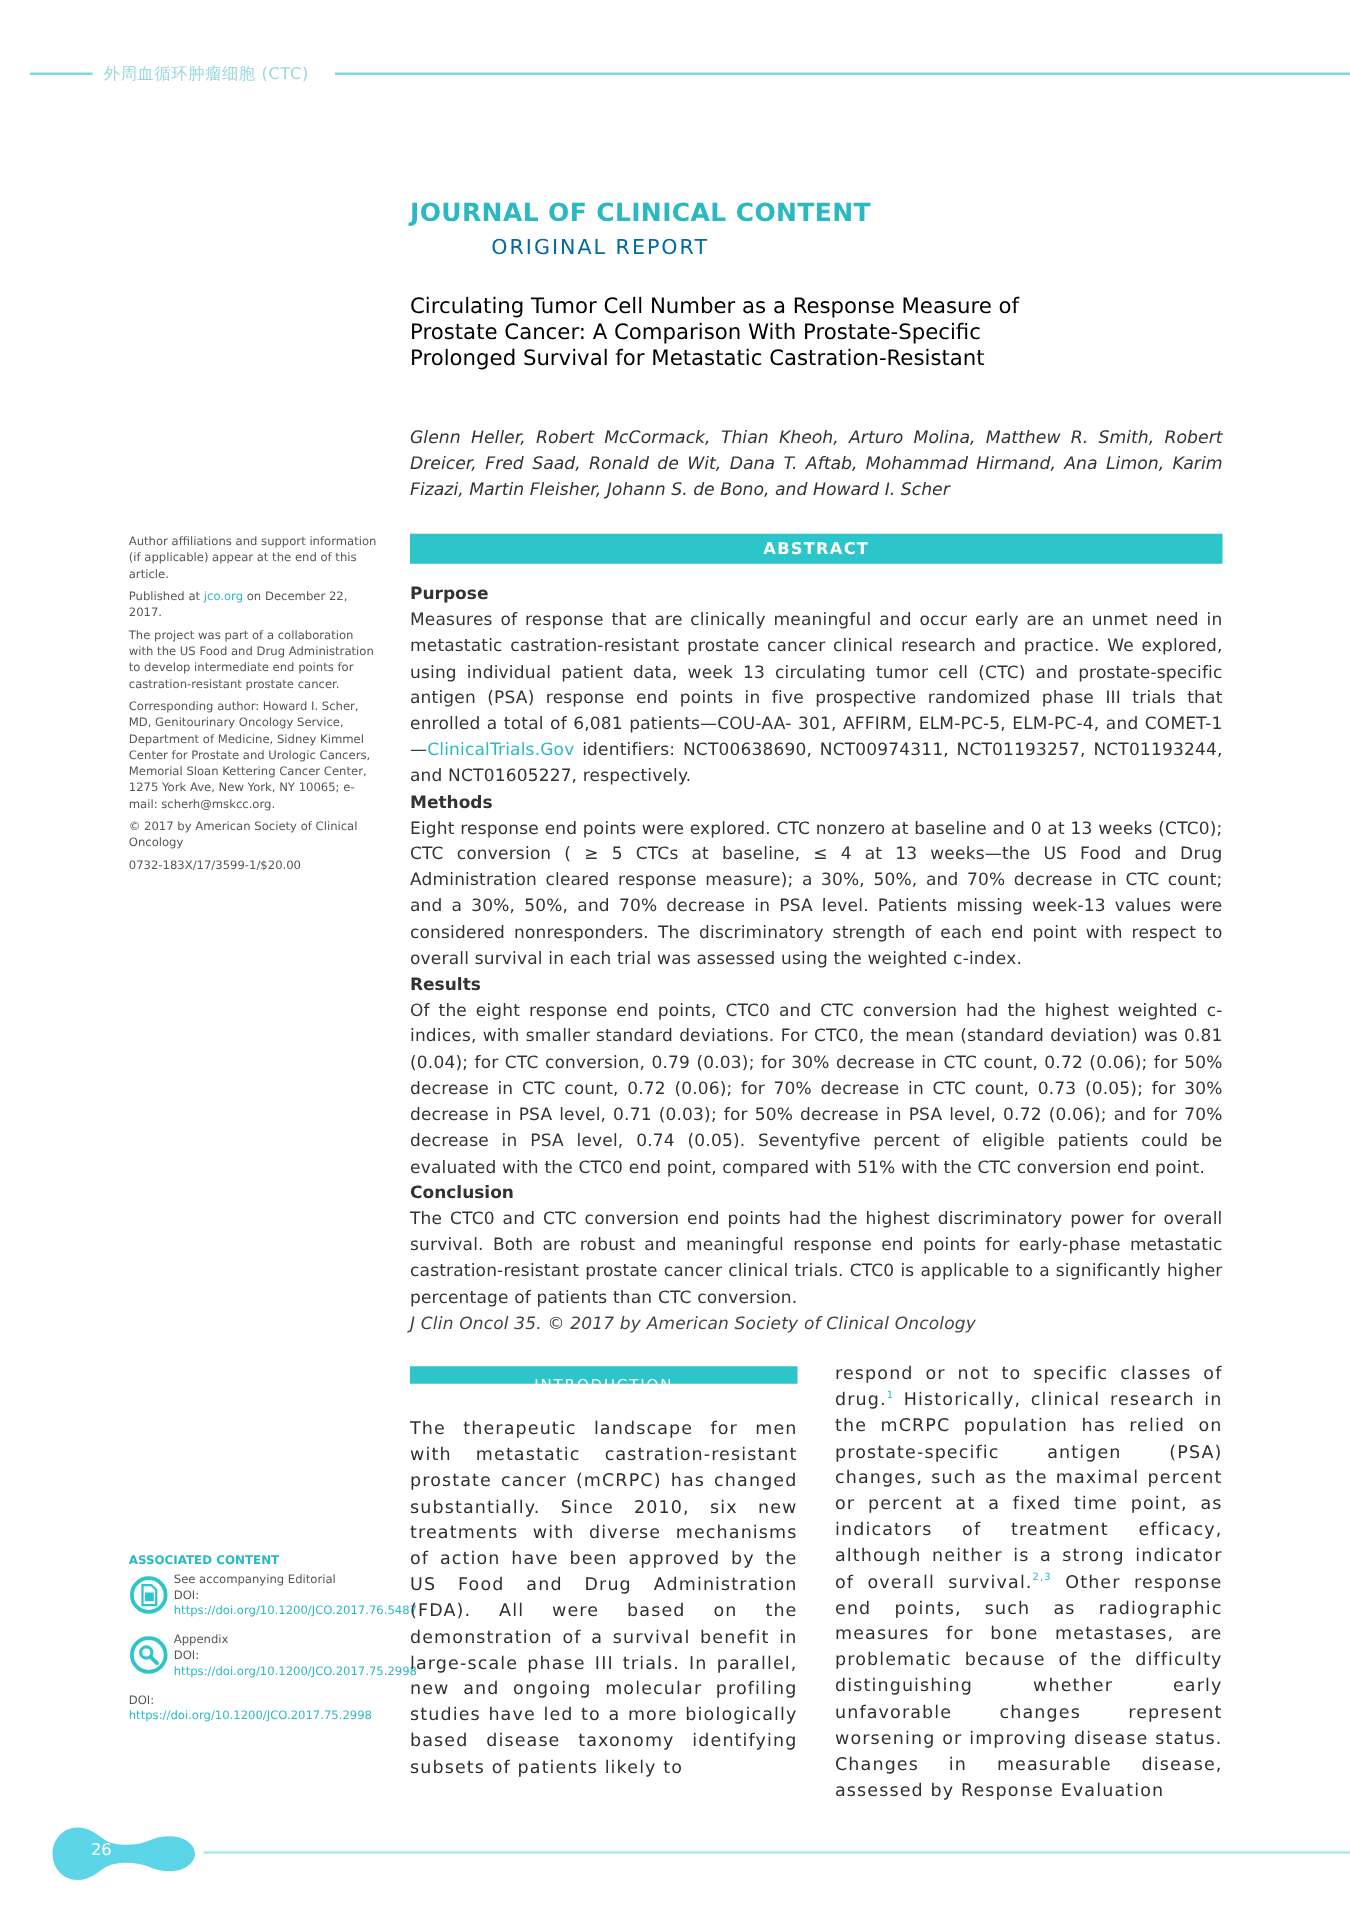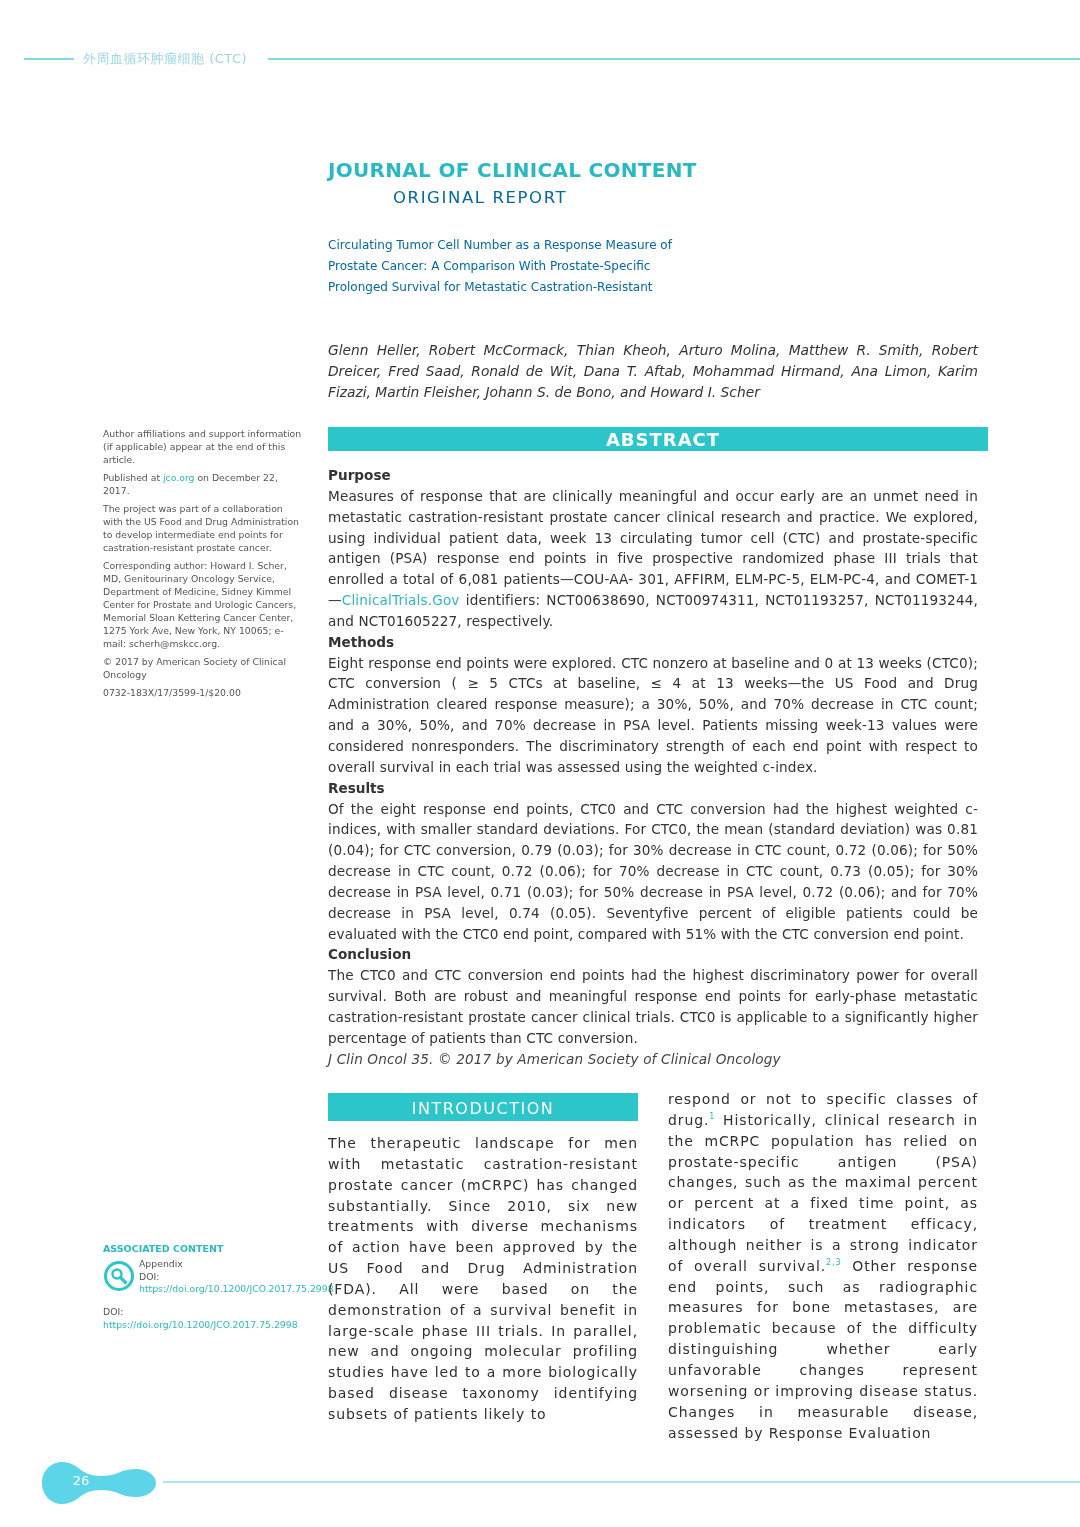--- a/index.html
+++ b/index.html
@@ -10,39 +10,39 @@
   }
   
   .hdr-line-left { position: absolute; left: 24px; top: 58px; width: 50px; height: 2px; background: #7fd9e1; }
   .hdr-title { position: absolute; left: 83px; top: 50px; font-size: 13px; color: #9ad7e0; letter-spacing: 0.5px; white-space: nowrap; }
   .hdr-line-right { position: absolute; left: 268px; top: 58px; right: 0; height: 2px; background: #7fd9e1; }
 
   
   .journal { position: absolute; left: 328px; top: 158px; font-family: "DejaVu Sans", sans-serif; font-weight: bold; font-size: 20px; color: #2ab9c3; letter-spacing: 0.3px; white-space: nowrap; }
   .report-type { position: absolute; left: 393px; top: 188px; font-size: 16.5px; color: #0369a1; letter-spacing: 1.6px; white-space: nowrap; }
 
-  .title { position: absolute; left: 328px; top: 235px; width: 420px; font-size: 12px; line-height: 21px; color: #0369a1; }
+  .title { position: absolute; left: 328px; top: 235px; width: 420px; font-size: 17px; line-height: 21px; color: #000000; }
   .title div { white-space: nowrap; }
   .authors { position: absolute; left: 328px; top: 340px; width: 650px; font-size: 13.8px; line-height: 21px; font-style: italic; color: #333; text-align: justify; }
 
   
   .sidebar { position: absolute; left: 103px; top: 427px; width: 200px; font-size: 9.3px; line-height: 13px; color: #555; }
   .sidebar p { margin: 0 0 5px 0; }
   .sidebar a, .link { color: #2ab9c3; text-decoration: none; text-align: center; }
 
   .assoc { position: absolute; left: 103px; top: 1243px; width: 200px; font-size: 9.3px; line-height: 12.8px; color: #555; }
   .assoc-heading { font-weight: bold; color: #2ab9c3; font-size: 9.5px; margin-bottom: 2px; }
   .assoc-item { display: flex; align-items: flex-start; margin-bottom: 10px; }
   .assoc-icon { width: 32px; height: 32px; flex: 0 0 32px; margin-right: 4px; margin-top: 2px; }
   .assoc-doi { margin-top: 0px; }
 
   
   .bar { position: absolute; background: #2cc5c9; color: #fff; text-align: center; }
-  .abstract-bar { left: 328px; top: 427px; width: 650px; height: 24px; font-weight: bold; font-size: 18px; line-height: 25px; letter-spacing: 1px; padding-left: 10px; }
-  .intro-bar { left: 328px; top: 1093px; width: 310px; height: 28px; font-size: 16px; line-height: 31px; letter-spacing: 1.5px; }
+  .abstract-bar { left: 328px; top: 427px; width: 650px; height: 24px; font-weight: bold; font-size: 13px; line-height: 25px; letter-spacing: 1px; }
+  .intro-bar { left: 328px; top: 1093px; width: 310px; height: 14px; font-size: 12px; line-height: 31px; letter-spacing: 1.5px; }
 
   
   .abstract { position: absolute; left: 328px; top: 465px; width: 650px; font-size: 13.6px; line-height: 20.85px; color: #333; }
   .abstract h4 { margin: 0; font-size: 13.6px; font-weight: bold; color: #333; line-height: 20.85px; }
   .abstract p { margin: 0; text-align: justify; letter-spacing: 0.15px; }
   .abstract .cite { font-style: italic; color: #444; }
 
   
   .col { position: absolute; width: 310px; font-size: 14px; line-height: 20.85px; color: #2f2f2f; text-align: justify; letter-spacing: 0.9px; }
   .col-left { left: 328px; top: 1133px; }
@@ -79,20 +79,31 @@
   <p>Corresponding author: Howard I. Scher, MD, Genitourinary Oncology Service, Department of Medicine, Sidney Kimmel Center for Prostate and Urologic Cancers, Memorial Sloan Kettering Cancer Center, 1275 York Ave, New York, NY 10065; e-mail: scherh@mskcc.org.</p>
   <p>© 2017 by American Society of Clinical Oncology</p>
   <p>0732-183X/17/3599-1/$20.00</p>
 </div>
 
 <div class="assoc">
   <div class="assoc-heading">ASSOCIATED CONTENT</div>
   <div class="assoc-item">
     <svg class="assoc-icon" viewBox="0 0 32 32">
       <circle cx="16" cy="16" r="13.5" fill="none" stroke="#2cc5c9" stroke-width="3"></circle>
+      <path d="M11 8 H18 L22 12 V24 H11 Z" fill="none" stroke="#2cc5c9" stroke-width="1.8"></path>
+      <rect x="13" y="14" width="7" height="7" fill="#2cc5c9"></rect>
+    </svg>
+    <div>
+      <div>See accompanying Editorial</div>
+      <div><span>DOI: </span><a class="link">https://doi.org/10.1200/JCO.2017.76.5487</a></div>
+    </div>
+  </div>
+  <div class="assoc-item">
+    <svg class="assoc-icon" viewBox="0 0 32 32">
+      <circle cx="16" cy="16" r="13.5" fill="none" stroke="#2cc5c9" stroke-width="3"></circle>
       <circle cx="14" cy="14" r="4.5" fill="none" stroke="#2cc5c9" stroke-width="2.5"></circle>
       <line x1="17.5" y1="17.5" x2="22.5" y2="22.5" stroke="#2cc5c9" stroke-width="3.2" stroke-linecap="round"></line>
     </svg>
     <div>
       <div>Appendix</div>
       <div><span>DOI: </span><a class="link">https://doi.org/10.1200/JCO.2017.75.2998</a></div>
     </div>
   </div>
   <div class="assoc-doi"><span>DOI: </span><a class="link">https://doi.org/10.1200/JCO.2017.75.2998</a></div>
 </div>

